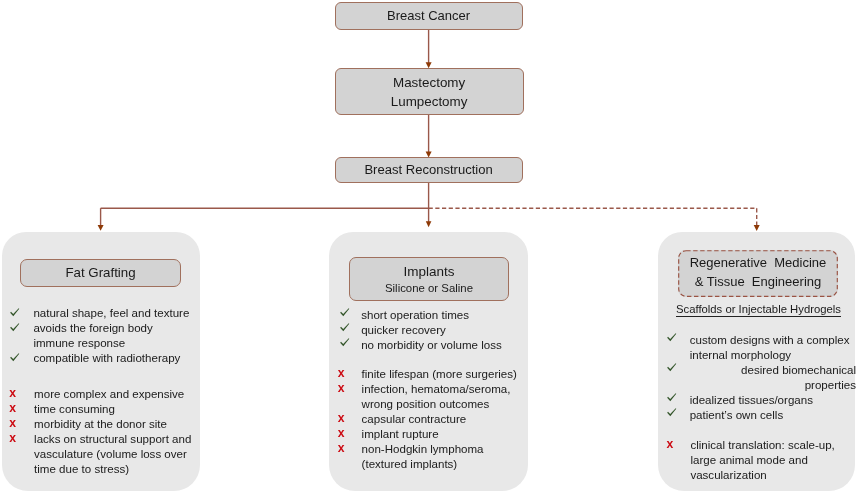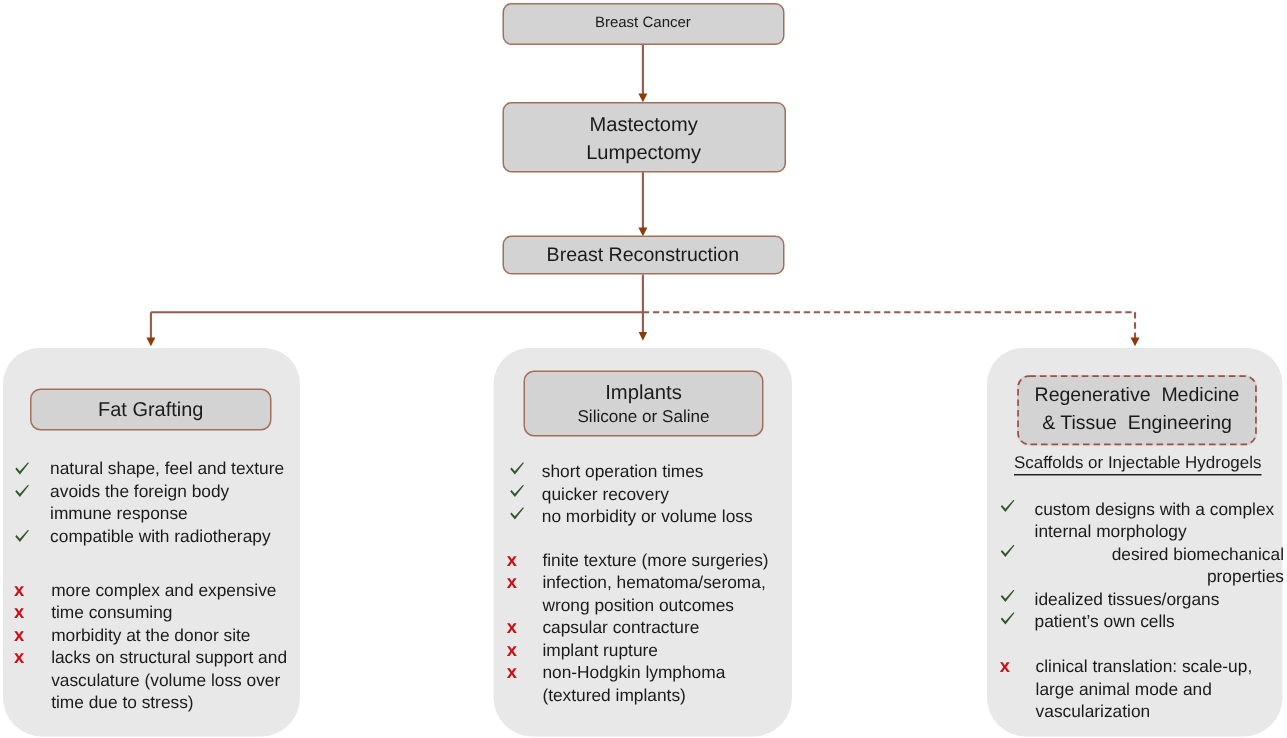--- a/index.html
+++ b/index.html
@@ -10,21 +10,21 @@
 
   
   svg#connectors{position:absolute;left:0;top:0;width:858px;height:492px;}
 
   
   .node{position:absolute;box-sizing:border-box;background:#d3d3d3;
         border:1.2px solid #a0705d;border-radius:6px;
         display:flex;flex-direction:column;align-items:center;justify-content:center;}
   .node .ln{display:block;white-space:pre;}
 
-  #n-cancer{left:334.6px;top:1.7px;width:188px;height:28px;font-size:10px;}
+  #n-cancer{left:334.6px;top:1.7px;width:188px;height:28px;font-size:13px;}
   #n-mast  {left:334.6px;top:67.7px;width:189px;height:47px;font-size:13.4px;}
   #n-mast .ln{line-height:19.5px;position:relative;top:1.3px;}
   #n-recon {left:334.6px;top:156.7px;width:188px;height:26px;font-size:13.05px;}
 
   
   .panel{position:absolute;box-sizing:border-box;background:#e8e8e8;border-radius:24px 24px 26px 26px;}
   #p1{left:2px;  top:232px;width:198px;height:258.5px;}
   #p2{left:329px;top:232px;width:199px;height:258.5px;}
   #p3{left:658px;top:232px;width:197px;height:258.5px;}
 
@@ -112,21 +112,21 @@
     <span class="ln" style="color: rgb(26, 26, 26);">Breast Reconstruction</span>
   </div>
 
   <div class="panel" id="p1" style="background: rgb(232, 232, 232);"></div>
   <div class="panel" id="p2" style="background: rgb(232, 232, 232);"></div>
   <div class="panel" id="p3" style="background: rgb(232, 232, 232);"></div>
 
   <div class="phead solid" id="h1" style="background: rgb(211, 211, 211); border-color: rgb(160, 112, 93);">
     <span class="hl" style="color: rgb(26, 26, 26);">Fat Grafting</span>
   </div>
-  <div class="phead solid" id="h2" style="background: rgb(211, 211, 211); border-color: rgb(160, 112, 93);">
+  <div class="phead solid" id="h2" style="background: rgb(211, 211, 211); border-color: rgb(160, 112, 93); margin-top: 10px;">
     <span class="hl hl1" style="color: rgb(26, 26, 26);">Implants</span>
     <span class="hl hl2" style="color: rgb(26, 26, 26);">Silicone or Saline</span>
   </div>
   <div class="phead dashed" id="h3" style="background: rgb(211, 211, 211);">
     <svg class="dashframe" viewBox="0 0 160 47" xmlns="http://www.w3.org/2000/svg">
       <rect x="0.7" y="0.7" width="158.6" height="45.6" rx="7.5" ry="7.5" fill="none" stroke-width="1.15" stroke-dasharray="4.4 2.6" stroke="#9a5343"></rect>
     </svg>
     <span class="hl" style="color: rgb(26, 26, 26);">Regenerative  Medicine</span>
     <span class="hl" style="color: rgb(26, 26, 26);">&amp; Tissue  Engineering</span>
   </div>
@@ -201,21 +201,21 @@
           <svg viewBox="0 0 34 34" width="9.6" height="9.6" aria-hidden="true">
             <path d="M0.6 16.4 L3.6 13.2 L11.4 21.6 L30.8 0.6 L32.8 2.6 L11.6 29.6 Z" fill="#33552a" stroke="none"></path>
           </svg>
         </span>
         <span class="txt" style="color: rgb(26, 26, 26);">no morbidity or volume loss</span>
       </div>
     </div>
   <div class="list" id="l2b">
       <div class="row">
         <span class="mark cross" style="color: rgb(204, 11, 19);">x</span>
-        <span class="txt" style="color: rgb(26, 26, 26);">finite texture (more surgeries)</span>
+        <span class="txt" style="color: rgb(26, 26, 26);">finite lifespan (more surgeries)</span>
       </div>
       <div class="row">
         <span class="mark cross" style="color: rgb(204, 11, 19);">x</span>
         <span class="txt" style="color: rgb(26, 26, 26);">infection, hematoma/seroma,
 wrong position outcomes</span>
       </div>
       <div class="row">
         <span class="mark cross" style="color: rgb(204, 11, 19);">x</span>
         <span class="txt" style="color: rgb(26, 26, 26);">capsular contracture</span>
       </div>

